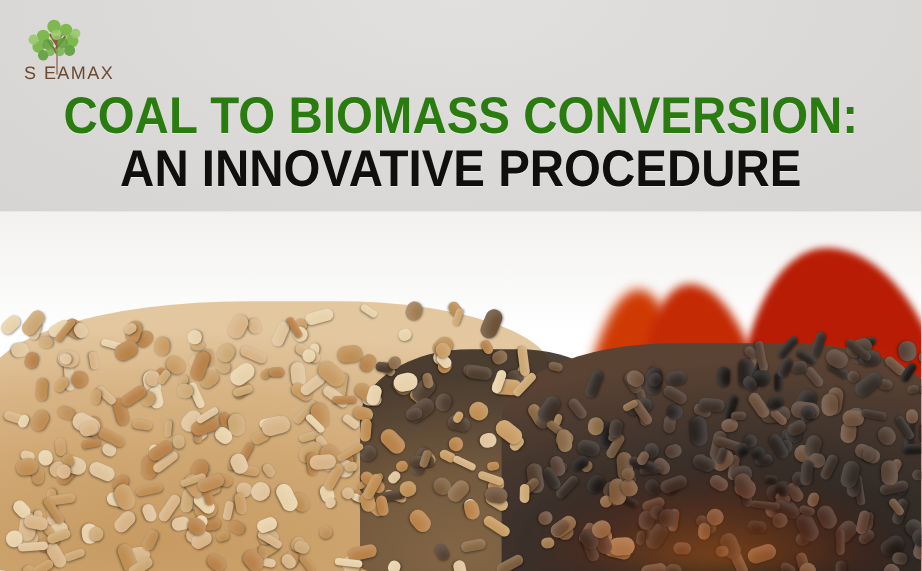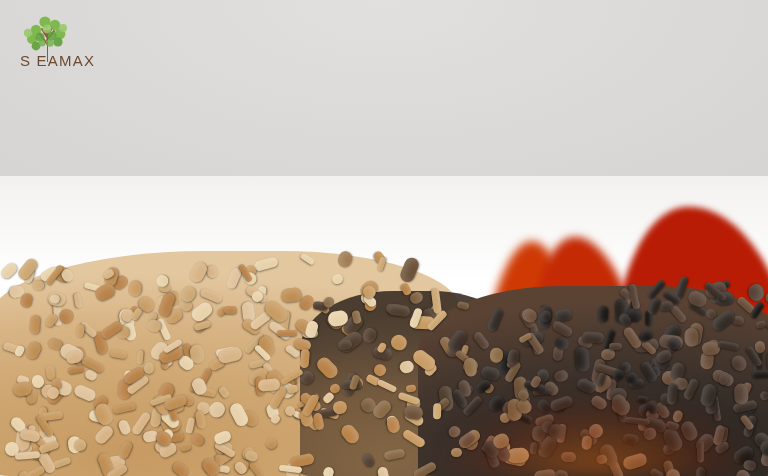--- a/index.html
+++ b/index.html
@@ -746,14 +746,18 @@
         <circle cx="14" cy="23" r="4.2" opacity=".9" fill="#96c96a"></circle>
         <circle cx="49" cy="18" r="4.0" opacity=".9" fill="#96c96a"></circle>
         <circle cx="36" cy="33" r="3.8" opacity=".8" fill="#6fb046"></circle>
         <circle cx="28" cy="33" r="3.6" opacity=".8" fill="#6fb046"></circle>
       </g>
 
       <text x="6" y="56" font-family="'Liberation Sans', sans-serif" font-size="15" letter-spacing="1.2" fill="#6b4a32">S EAMAX</text>
     </svg>
   </div>
 
+  <div class="headline">
+    <span class="line line1">COAL TO BIOMASS CONVERSION:</span>
+    <span class="line line2">AN INNOVATIVE PROCEDURE</span>
+  </div>
 
 </div>
 
 </body></html>

